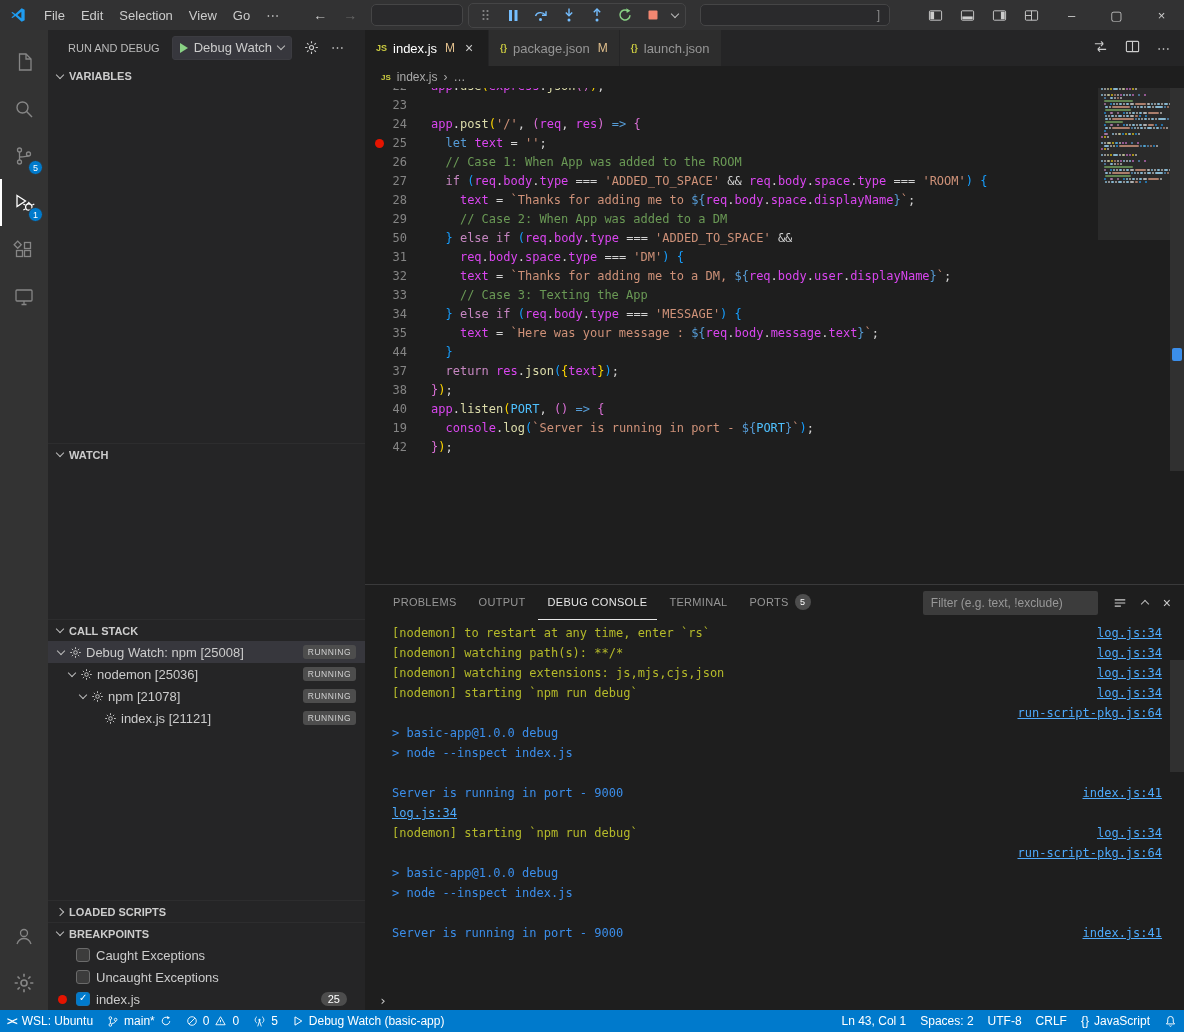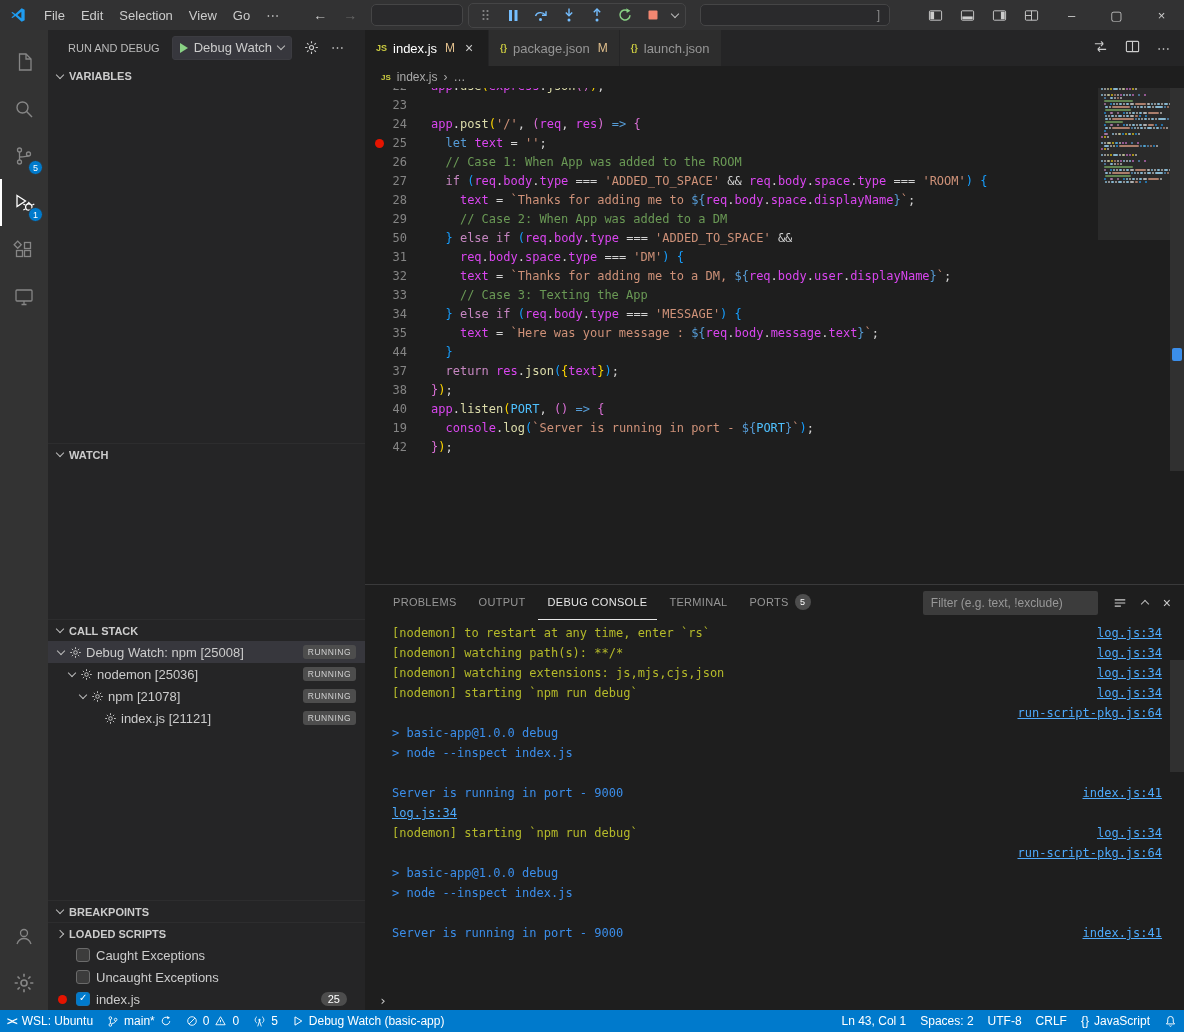--- a/index.html
+++ b/index.html
@@ -389,27 +389,27 @@
                   </g>
                 </svg>
               </span>
               <span class="cs-label">index.js [21121]</span>
               <span class="run-badge">RUNNING</span>
             </div>
           </div>
       </div>
 
       <div class="sec-head">
+        <span class="chev ch-right"></span>
+        <span>LOADED SCRIPTS</span>
+      </div>
+
+      <div class="sec-head">
         <span class="chev ch-down"></span>
         <span>BREAKPOINTS</span>
-      </div>
-
-      <div class="sec-head">
-        <span class="chev ch-right"></span>
-        <span>LOADED SCRIPTS</span>
       </div>
       <div class="bp-rows">
           <div class="bp-row">
             <span class="bp-slot"></span>
             <span class="cbx"></span>
             <span class="bp-label">Caught Exceptions</span>
           </div>
           <div class="bp-row">
             <span class="bp-slot"></span>
             <span class="cbx"></span>

